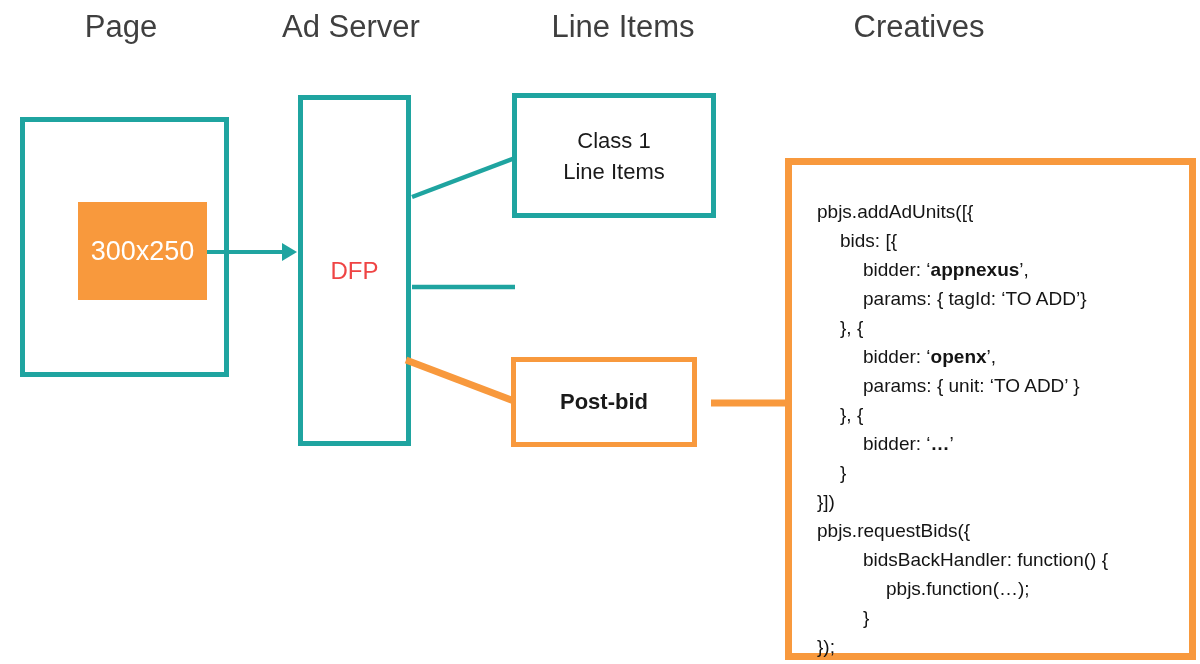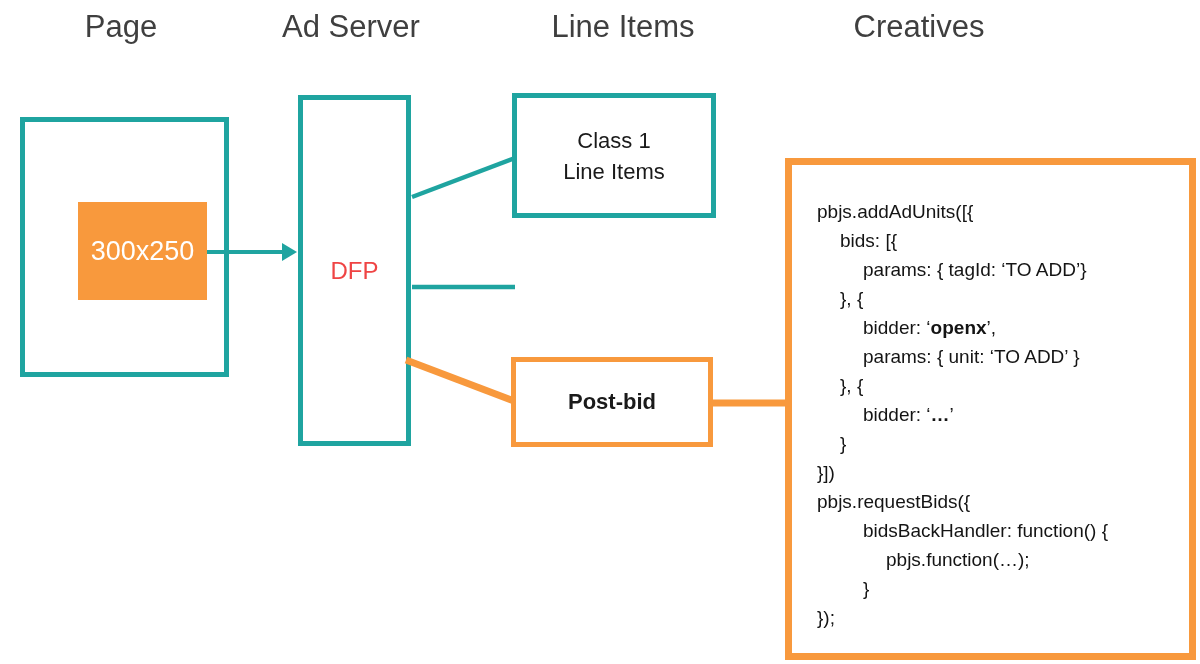--- a/index.html
+++ b/index.html
@@ -31,21 +31,21 @@
   }
   .dfp-box{left:290px;top:95px;width:113px;height:351px;
     display:flex;align-items:center;justify-content:center;
     font-size:24px;color:#ef4444;}
   .class1-box{left:504px;top:93px;width:204px;height:125px;
     display:flex;flex-direction:column;align-items:center;justify-content:center;
     font-size:22px;line-height:31px;color:#1A1A1A;}
   .adx-box{left:504px;top:249px;width:202px;height:73px;
     display:flex;align-items:center;justify-content:center;
     font-size:22px;color:#1A1A1A;}
-  .postbid-box{left:503px;top:357px;width:202px;height:90px;
+  .postbid-box{left:503px;top:357px;width:186px;height:90px;
     display:flex;align-items:center;justify-content:center;
     font-size:22px;font-weight:bold;color:#1A1A1A;}
   .creatives-box{
     left:777px;top:150px;width:411px;height:502px;
     border:7px solid var(--orange);
     padding:32px 10px 10px 25px;
     margin-top:8px;
   }
   .code-line{
     font-size:19px;line-height:29px;color:var(--code-text);
@@ -83,20 +83,21 @@
 
 
   <div class="box orange-border postbid-box">
     <span>Post-bid</span>
   </div>
 
   <div class="box creatives-box">
     <div id="code-block">
         <div class="code-line" style="padding-left: 0px;"><span>pbjs.addAdUnits([{</span></div>
         <div class="code-line" style="padding-left: 23px;"><span>bids: [{</span></div>
+        <div class="code-line" style="padding-left: 46px;"><span>bidder: ‘</span><b>appnexus</b><span>’,</span></div>
         <div class="code-line" style="padding-left: 46px;"><span>params: { tagId: ‘TO ADD’}</span></div>
         <div class="code-line" style="padding-left: 23px;"><span>}, {</span></div>
         <div class="code-line" style="padding-left: 46px;"><span>bidder: ‘</span><b>openx</b><span>’,</span></div>
         <div class="code-line" style="padding-left: 46px;"><span>params: { unit: ‘TO ADD’ }</span></div>
         <div class="code-line" style="padding-left: 23px;"><span>}, {</span></div>
         <div class="code-line" style="padding-left: 46px;"><span>bidder: ‘</span><b>…</b><span>’</span></div>
         <div class="code-line" style="padding-left: 23px;"><span>}</span></div>
         <div class="code-line" style="padding-left: 0px;"><span>}])</span></div>
         <div class="code-line" style="padding-left: 0px;"><span>pbjs.requestBids({</span></div>
         <div class="code-line" style="padding-left: 46px;"><span>bidsBackHandler: function() {</span></div>

